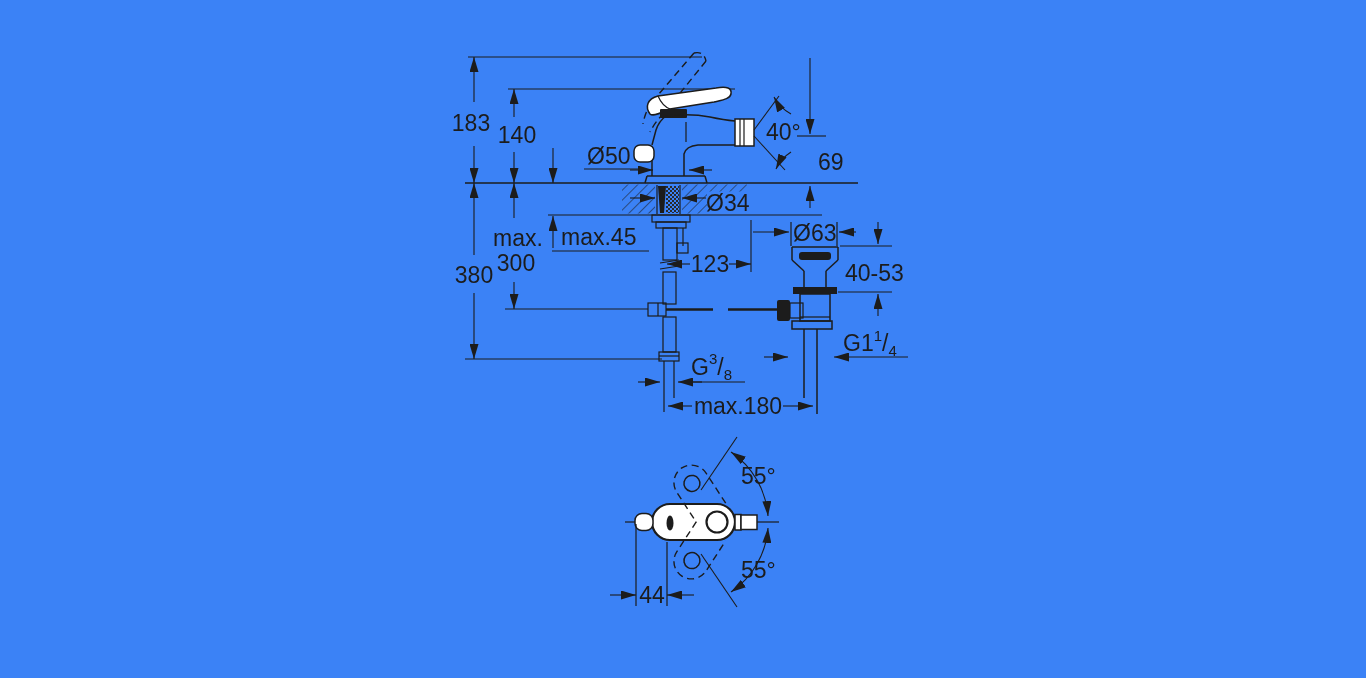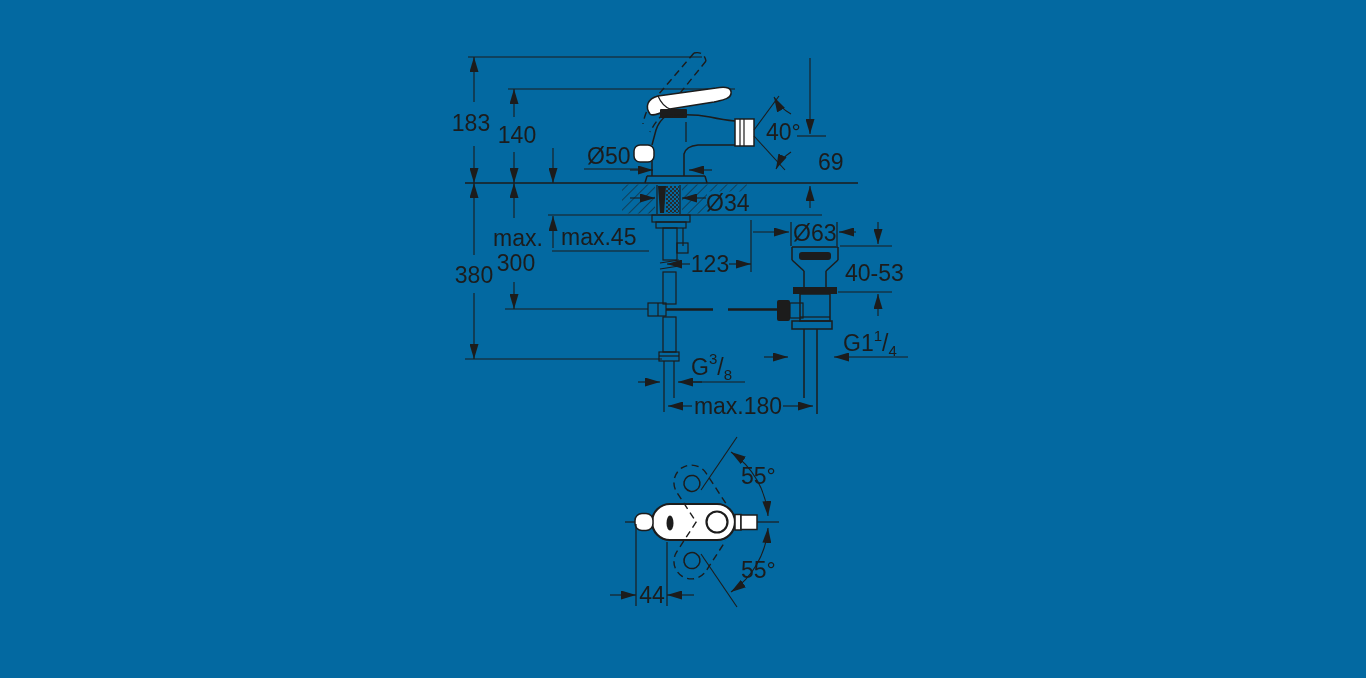--- a/index.html
+++ b/index.html
@@ -1,16 +1,16 @@
 <!DOCTYPE html>
 <html><head>
 <meta charset="utf-8">
 <style>
   html,body { margin:0; padding:0; background:#ffffff; }
-  .stage { position:relative; width:1366px; height:678px; background:#0369a1; overflow:hidden;
+  .stage { position:relative; width:1366px; height:678px; background:#3b82f6; overflow:hidden;
            font-family:"Liberation Sans", sans-serif; }
   svg { display:block; }
   .ln  { stroke:#1c1c1c; stroke-width:1.2; fill:none; stroke-linecap:butt; }
   .ln15{ stroke:#1c1c1c; stroke-width:1.5; fill:none; }
   .ln2 { stroke:#1c1c1c; stroke-width:2.2; fill:none; }
   .dim { stroke:#1c1c1c; stroke-width:1.1; fill:none; }
   .dash{ stroke:#1c1c1c; stroke-width:1.4; fill:none; stroke-dasharray:7 4.5; }
   .dark{ fill:#1c1c1c; stroke:none; }
   .wht { fill:#ffffff; }
   .txt { font-family:"Liberation Sans", sans-serif; font-size:23px; fill:#1c1c1c; }

